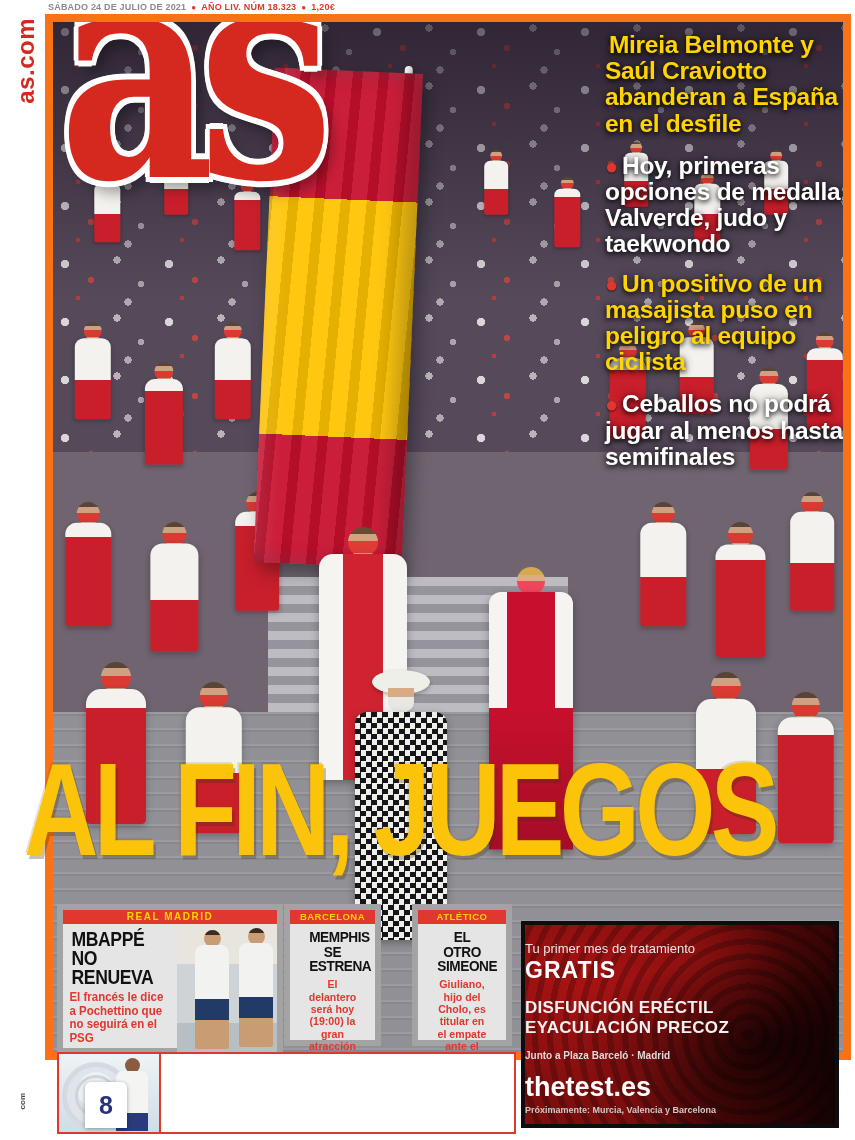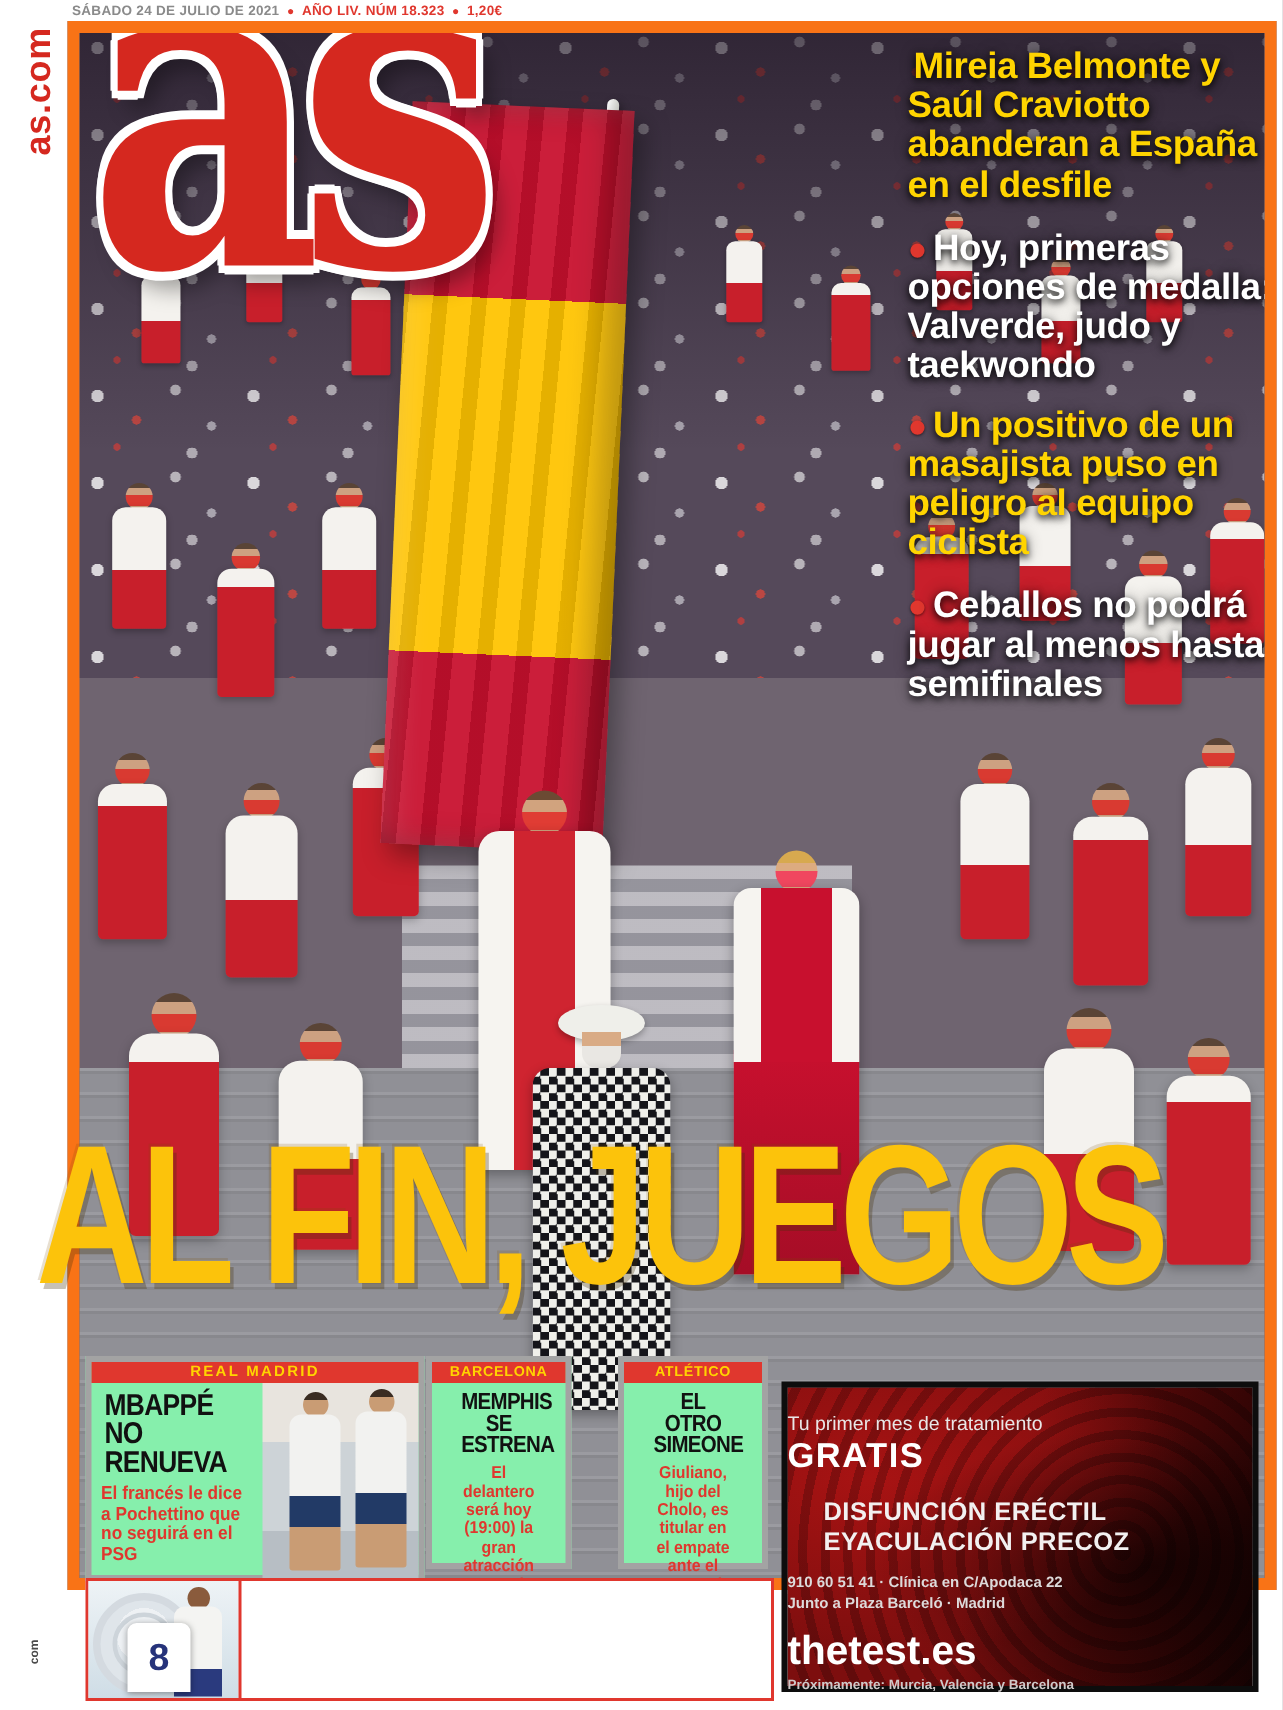--- a/index.html
+++ b/index.html
@@ -98,21 +98,21 @@
   .note-yellow{color:#ffd400;}
   .note-white{color:#ffffff;margin-top:16px;}
 
   
   .headline{position:absolute;left:24px;top:744px;margin:0;z-index:2;white-space:nowrap;
     font-size:132px;font-weight:bold;letter-spacing:-6px;line-height:1;color:#fcc30b;
     transform:scaleX(.78);transform-origin:left top;
     text-shadow:3px 4px 0 rgba(70,50,10,.30), -2px -2px 0 rgba(120,80,0,.18);}
 
   
-  .nbox{position:absolute;top:904px;background:#86efac;border:4px solid #a3a3a3;box-sizing:border-box;z-index:3;}
+  .nbox{position:absolute;top:904px;background:#e5e5e5;border:6px solid #a3a3a3;box-sizing:border-box;z-index:3;}
   .nbox-tag{height:14px;background:#e0372e;color:#ffd400;font-size:10px;font-weight:bold;
     letter-spacing:1.5px;text-align:center;line-height:14px;}
   .nbox2 .nbox-tag,.nbox3 .nbox-tag{letter-spacing:.5px;font-size:9.5px;}
   .nbox1{left:57px;width:226px;height:150px;}
   .nbox1-body{display:flex;height:132px;}
   .nbox-textcol{width:110px;padding:3px 2px;text-align:left;}
   .nbox-title{font-size:20px;font-weight:bold;line-height:.95;color:#111;letter-spacing:-.5px;
     transform:scaleX(.88);transform-origin:center top;margin:3px 0 4px;}
   .nbox-sub{font-size:12.5px;font-weight:bold;color:#e0372e;line-height:1.08;
     transform:scaleX(.92);transform-origin:center top;}
@@ -161,21 +161,21 @@
   
   .ad{position:absolute;left:521px;top:921px;width:318px;height:207px;box-sizing:border-box;
     border:4px solid #0d0d0d;z-index:3;color:#eee;font-weight:bold;padding-top:16px;
     background:
       repeating-radial-gradient(circle at 72% 55%, rgba(0,0,0,.22) 0 6px, transparent 6px 15px),
       radial-gradient(ellipse at 78% 60%, rgba(0,0,0,.6), transparent 55%),
       radial-gradient(ellipse at 18% 30%, #a81313, transparent 60%),
       linear-gradient(110deg, #7d0e0e 0 45%, #4a0707 68%, #170202);}
   .ad-intro{font-size:13px;color:#e9e6e6;font-weight:normal;}
   .ad-gratis{font-size:23px;color:#fff;letter-spacing:1px;margin-top:1px;}
-  .ad-service{font-size:17px;margin-top:14px;line-height:1.15;color:#f2f0f0;letter-spacing:.3px;padding-left:24px;}
+  .ad-service{font-size:17px;margin-top:14px;line-height:1.15;color:#f2f0f0;letter-spacing:.3px;}
   .ad-contact{font-size:10px;margin-top:12px;line-height:1.35;color:#dddada;}
   .ad-site{font-size:27px;margin-top:9px;color:#fff;}
   .ad-foot{font-size:9px;color:#cfc9c9;margin-top:2px;}
 </style>
 </head>
 <body>
 
 <div class="page">
 
   <div class="topbar">
@@ -289,20 +289,19 @@
   </div>
 
   <div class="ad">
     <div class="ad-intro">Tu primer mes de tratamiento</div>
     <div class="ad-gratis">GRATIS</div>
     <div class="ad-service">
       <div>DISFUNCIÓN ERÉCTIL</div>
       <div>EYACULACIÓN PRECOZ</div>
     </div>
     <div class="ad-contact">
-      <div>910 60 51 41 · Clínica en C/Apodaca 22</div>
       <div>Junto a Plaza Barceló · Madrid</div>
     </div>
     <div class="ad-site">thetest.es</div>
     <div class="ad-foot">Próximamente: Murcia, Valencia y Barcelona</div>
   </div>
 
 </div>
 
 </body></html>

